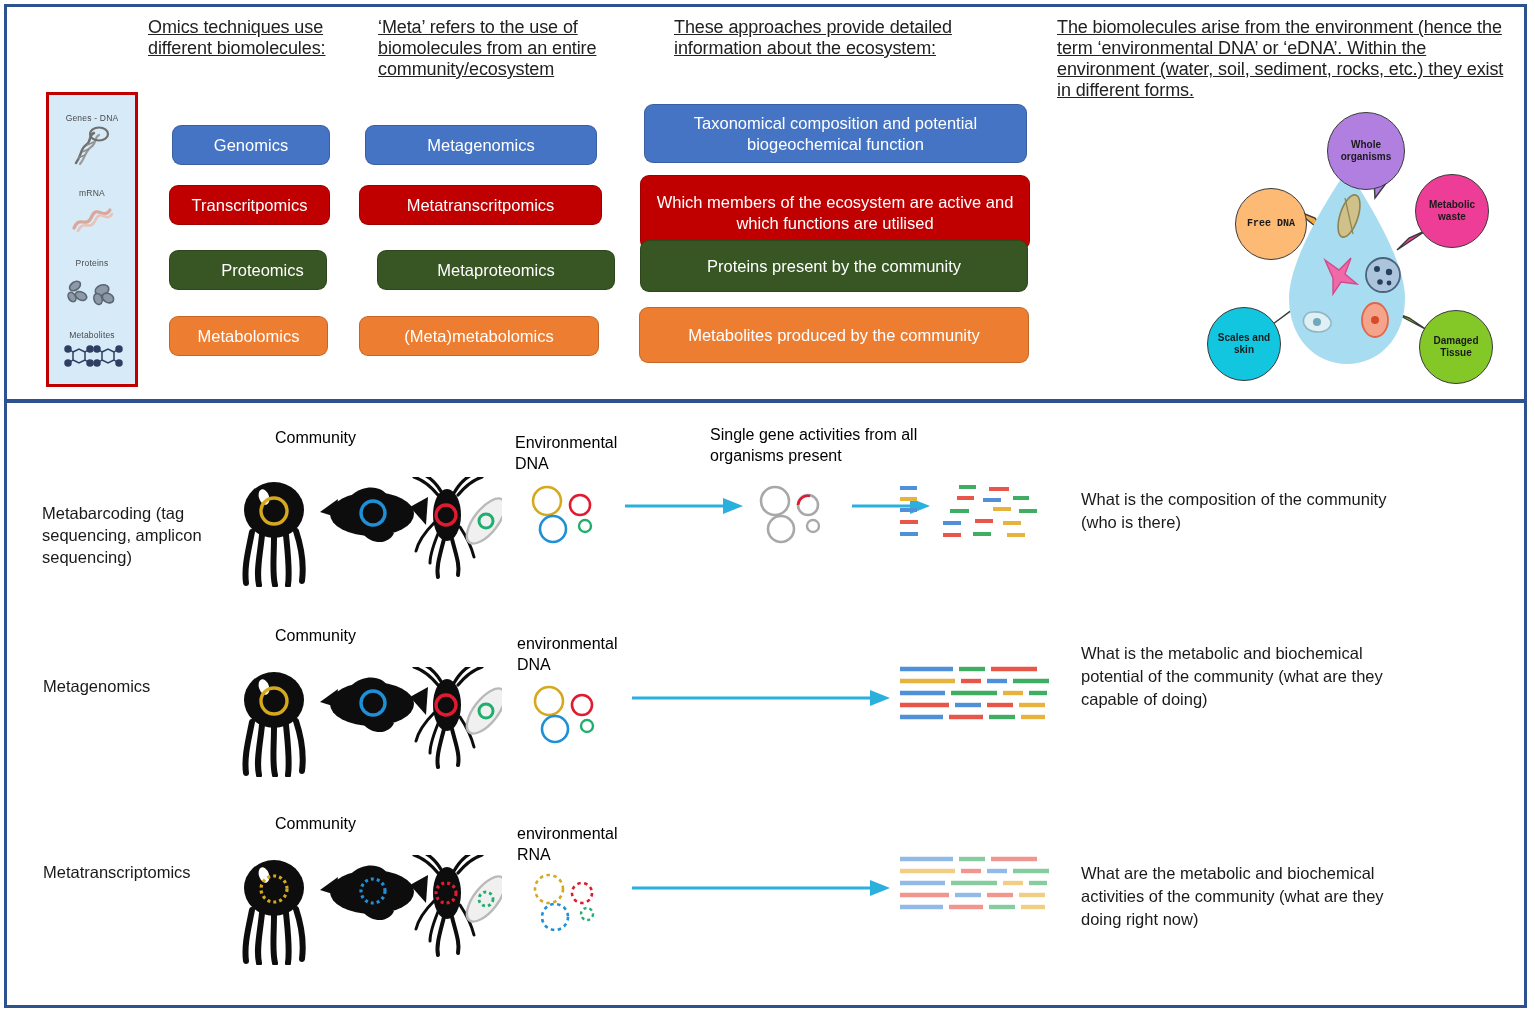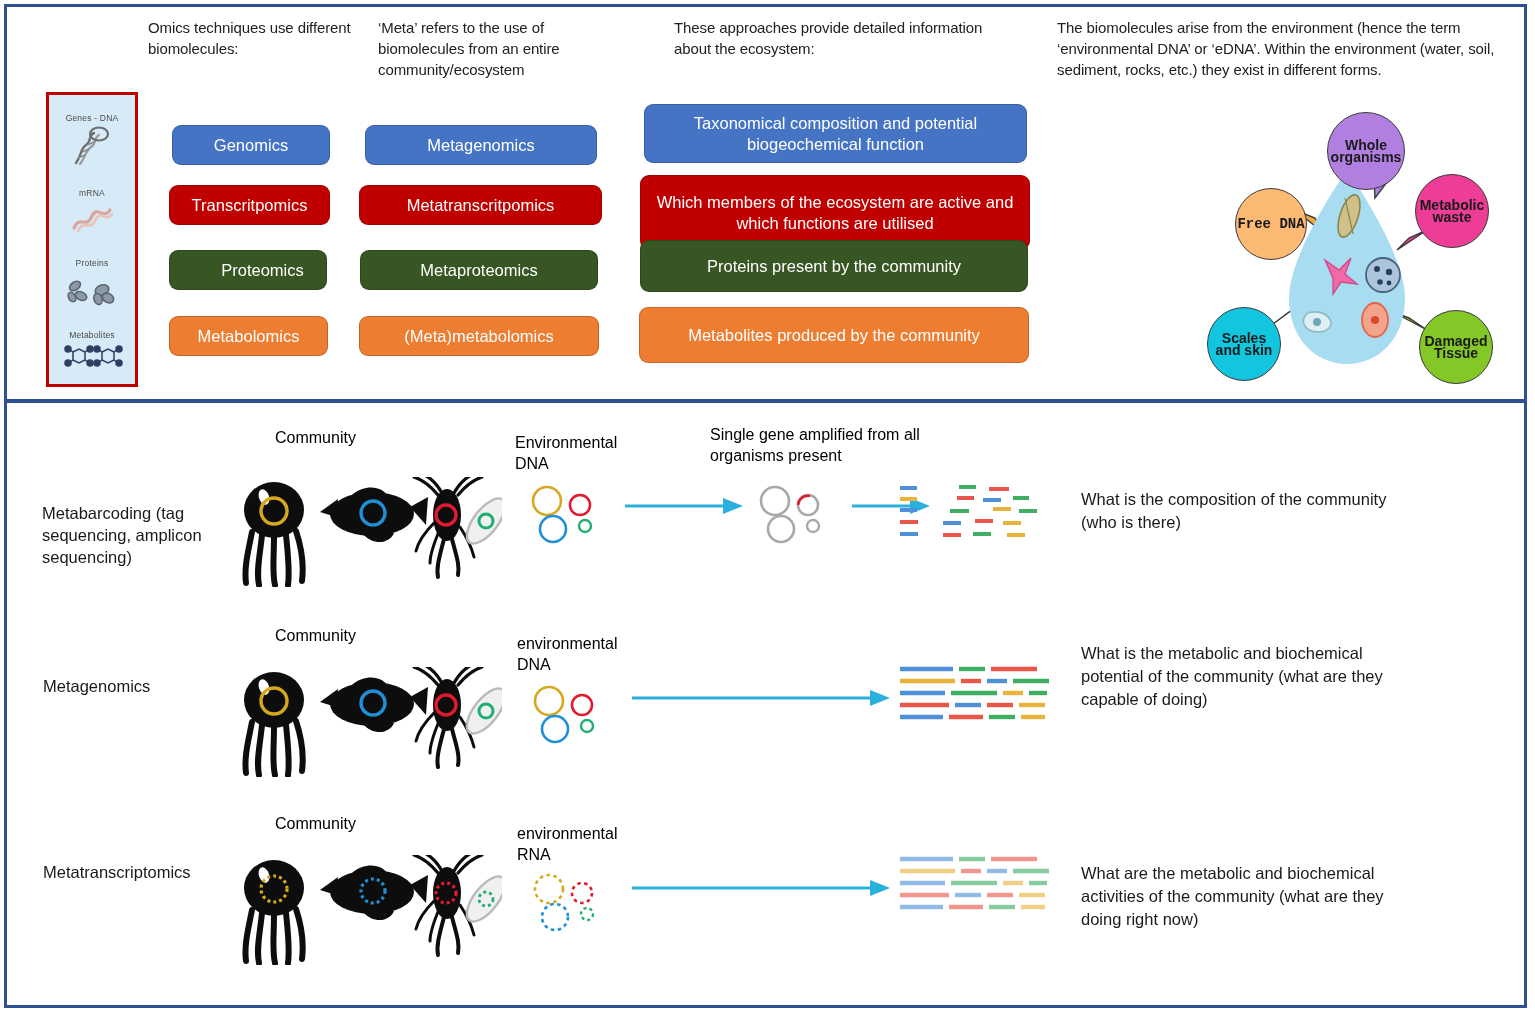--- a/index.html
+++ b/index.html
@@ -1,41 +1,41 @@
 <!DOCTYPE html>
 <html><head>
 <meta charset="utf-8">
 <style>
   html,body{margin:0;padding:0;background:#fff;}
   body{width:1535px;height:1016px;font-family:"Liberation Sans",sans-serif;color:#1a1a1a;overflow:hidden;}
   #frame{position:absolute;left:4px;top:4px;width:1523px;height:1004px;border:3px solid #2e528f;box-sizing:border-box;background:#fff;}
   #divider{position:absolute;left:0;top:392px;width:100%;height:4px;background:#2e528f;}
 
   
-  .col-head{position:absolute;font-size:15px;line-height:21px;color:#212121;letter-spacing:-0.1px;}
+  .col-head{position:absolute;font-size:18px;line-height:21px;color:#212121;letter-spacing:-0.1px;text-decoration:underline;}
 
   
   #biostrip{position:absolute;left:39px;top:85px;width:92px;height:295px;border:3px solid #c00000;background:#d6ebf7;box-sizing:border-box;}
   .bio-item{position:absolute;left:0;width:100%;text-align:center;}
   .bio-label{font-size:8.5px;color:#4a4a4a;letter-spacing:.2px;}
   .bio-ico{display:block;margin:2px auto 0;}
 
   
   .pill{position:absolute;border-radius:9px;box-sizing:border-box;display:flex;align-items:center;
         justify-content:center;text-align:center;color:#fff;font-size:16.5px;line-height:21px;
         padding:4px 8px;border:1px solid rgba(0,0,0,.18);}
   .c-blue{background:#4574c4;}
   .c-red{background:#c00000;}
   .c-green{background:#375623;}
   .c-orange{background:#ed7d31;}
 
   
   #drop-scene{position:absolute;left:1190px;top:105px;width:330px;height:285px;}
   .bubble{position:absolute;border-radius:50%;border:1.6px solid #3a3a3a;display:flex;align-items:center;
-          justify-content:center;text-align:center;font-size:14px;line-height:12px;color:#1a1a1a;
+          justify-content:center;text-align:center;font-size:10px;line-height:12px;color:#1a1a1a;
           font-weight:bold;box-sizing:border-box;}
 
   
   .row-label{position:absolute;font-size:16.5px;line-height:22px;color:#1a1a1a;}
   .sm-head{position:absolute;font-size:16px;line-height:21px;color:#000000;}
   .answer{position:absolute;font-size:16.5px;line-height:23px;color:#1a1a1a;width:330px;}
   .community{position:absolute;}
   .dnaset{position:absolute;}
   .reads{position:absolute;}
   .arrow{position:absolute;}
@@ -108,21 +108,21 @@
     </div>
   </div>
 
   <div class="pill c-blue" style="left:165px;top:118px;width:158px;height:40px;">Genomics</div>
   <div class="pill c-red" style="left:162px;top:178px;width:161px;height:40px;">Transcritpomics</div>
   <div class="pill c-green" style="left:162px;top:243px;width:158px;height:40px;padding-left:37px;">Proteomics</div>
   <div class="pill c-orange" style="left:162px;top:309px;width:159px;height:40px;">Metabolomics</div>
 
   <div class="pill c-blue" style="left:358px;top:118px;width:232px;height:40px;">Metagenomics</div>
   <div class="pill c-red" style="left:352px;top:178px;width:243px;height:40px;">Metatranscritpomics</div>
-  <div class="pill c-green" style="left:353px;top:243px;width:238px;height:40px;">Metaproteomics</div>
+  <div class="pill c-green" style="left:370px;top:243px;width:238px;height:40px;">Metaproteomics</div>
   <div class="pill c-orange" style="left:352px;top:309px;width:240px;height:40px;">(Meta)metabolomics</div>
 
   <div class="pill c-blue" style="left:637px;top:97px;width:383px;height:59px;">Taxonomical composition and potential biogeochemical function</div>
   <div class="pill c-red" style="left:633px;top:168px;width:390px;height:75px;">Which members of the ecosystem are active and which functions are utilised</div>
   <div class="pill c-green" style="left:633px;top:233px;width:388px;height:52px;">Proteins present by the community</div>
   <div class="pill c-orange" style="left:632px;top:300px;width:390px;height:56px;">Metabolites produced by the community</div>
 
   <div id="drop-scene">
     <svg width="330" height="285" viewBox="0 0 330 285" style="position:absolute;left:0;top:0;">
 
@@ -160,21 +160,21 @@
     <div class="bubble" style="left:130px;top:0px;width:78px;height:78px;background:#b07fe0;">Whole organisms</div>
     <div class="bubble" style="left:38px;top:76px;width:72px;height:72px;background:#fdba74;font-family:Liberation Mono, monospace;">Free DNA</div>
     <div class="bubble" style="left:218px;top:62px;width:74px;height:74px;background:#ee3d96;">Metabolic waste</div>
     <div class="bubble" style="left:10px;top:195px;width:74px;height:74px;background:#12c6e0;">Scales and skin</div>
     <div class="bubble" style="left:222px;top:198px;width:74px;height:74px;background:#84c828;">Damaged Tissue</div>
   </div>
 
   <div class="sm-head" style="left:268px;top:420px;">Community</div>
   <div class="row-label" style="left:35px;top:495px;width:160px;">Metabarcoding (tag sequencing, amplicon sequencing)</div>
   <div class="sm-head" style="left:508px;top:425px;width:125px;">Environmental DNA</div>
-  <div class="sm-head" style="left:703px;top:417px;width:255px;">Single gene amplified from all organisms present</div>
+  <div class="sm-head" style="left:703px;top:417px;width:255px;">Single gene activities from all organisms present</div>
   <div class="answer" style="left:1074px;top:481px;">What is the composition of the community (who is there)</div>
 
   <svg class="community" style="left:225px;top:470px;" width="270" height="110" viewBox="0 0 270 110">
     <g fill="#0d0d0d">
       <ellipse cx="42" cy="33" rx="30" ry="28"></ellipse>
       <path d="M20 55 C16 75 12 90 14 106 M30 58 C28 78 24 94 27 108 M42 60 C42 80 40 96 43 108 M54 58 C56 78 58 94 56 108 M64 54 C70 72 72 88 70 104" stroke="#0d0d0d" stroke-width="6" fill="none" stroke-linecap="round"></path>
       <ellipse cx="32" cy="20" rx="5" ry="8" fill="#fff" transform="rotate(-20 32 20)"></ellipse>
       <path d="M88 35 L106 22 L104 40 Z"></path>
       <ellipse cx="140" cy="37" rx="42" ry="22"></ellipse>
       <path d="M120 18 C134 6 152 10 156 20 Z"></path>

